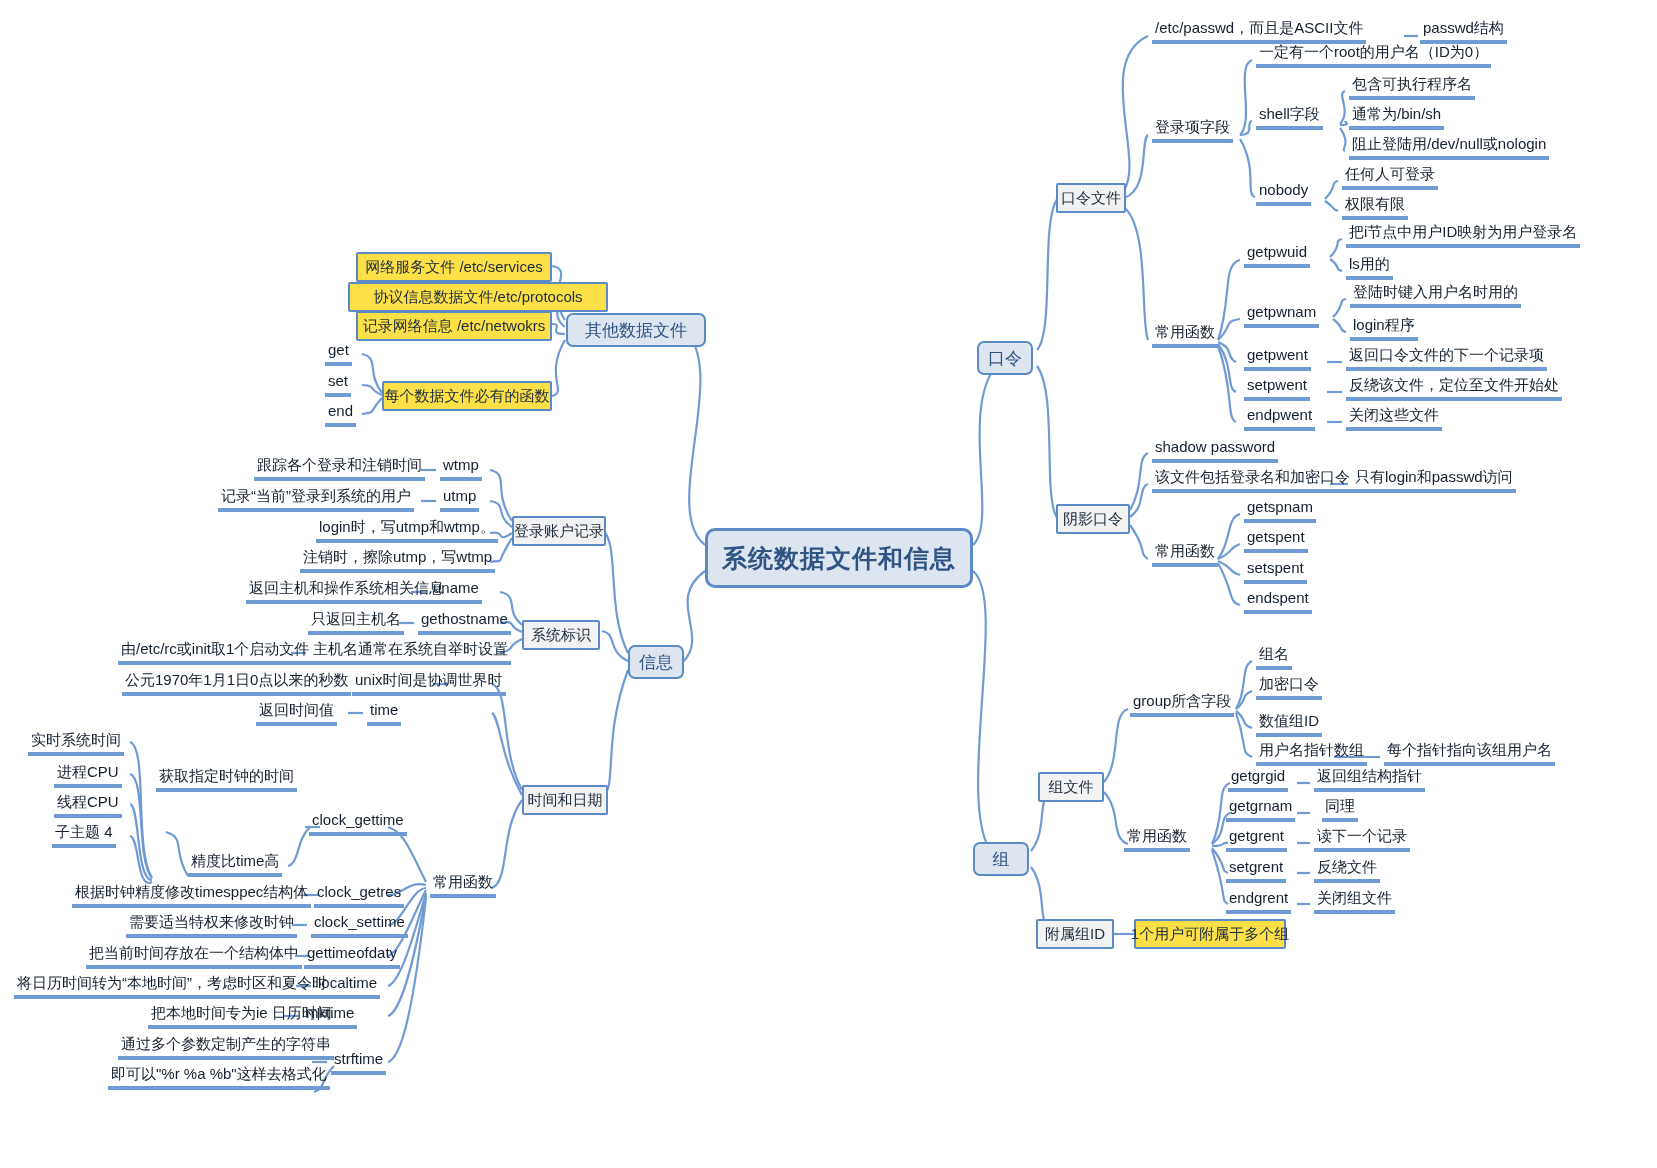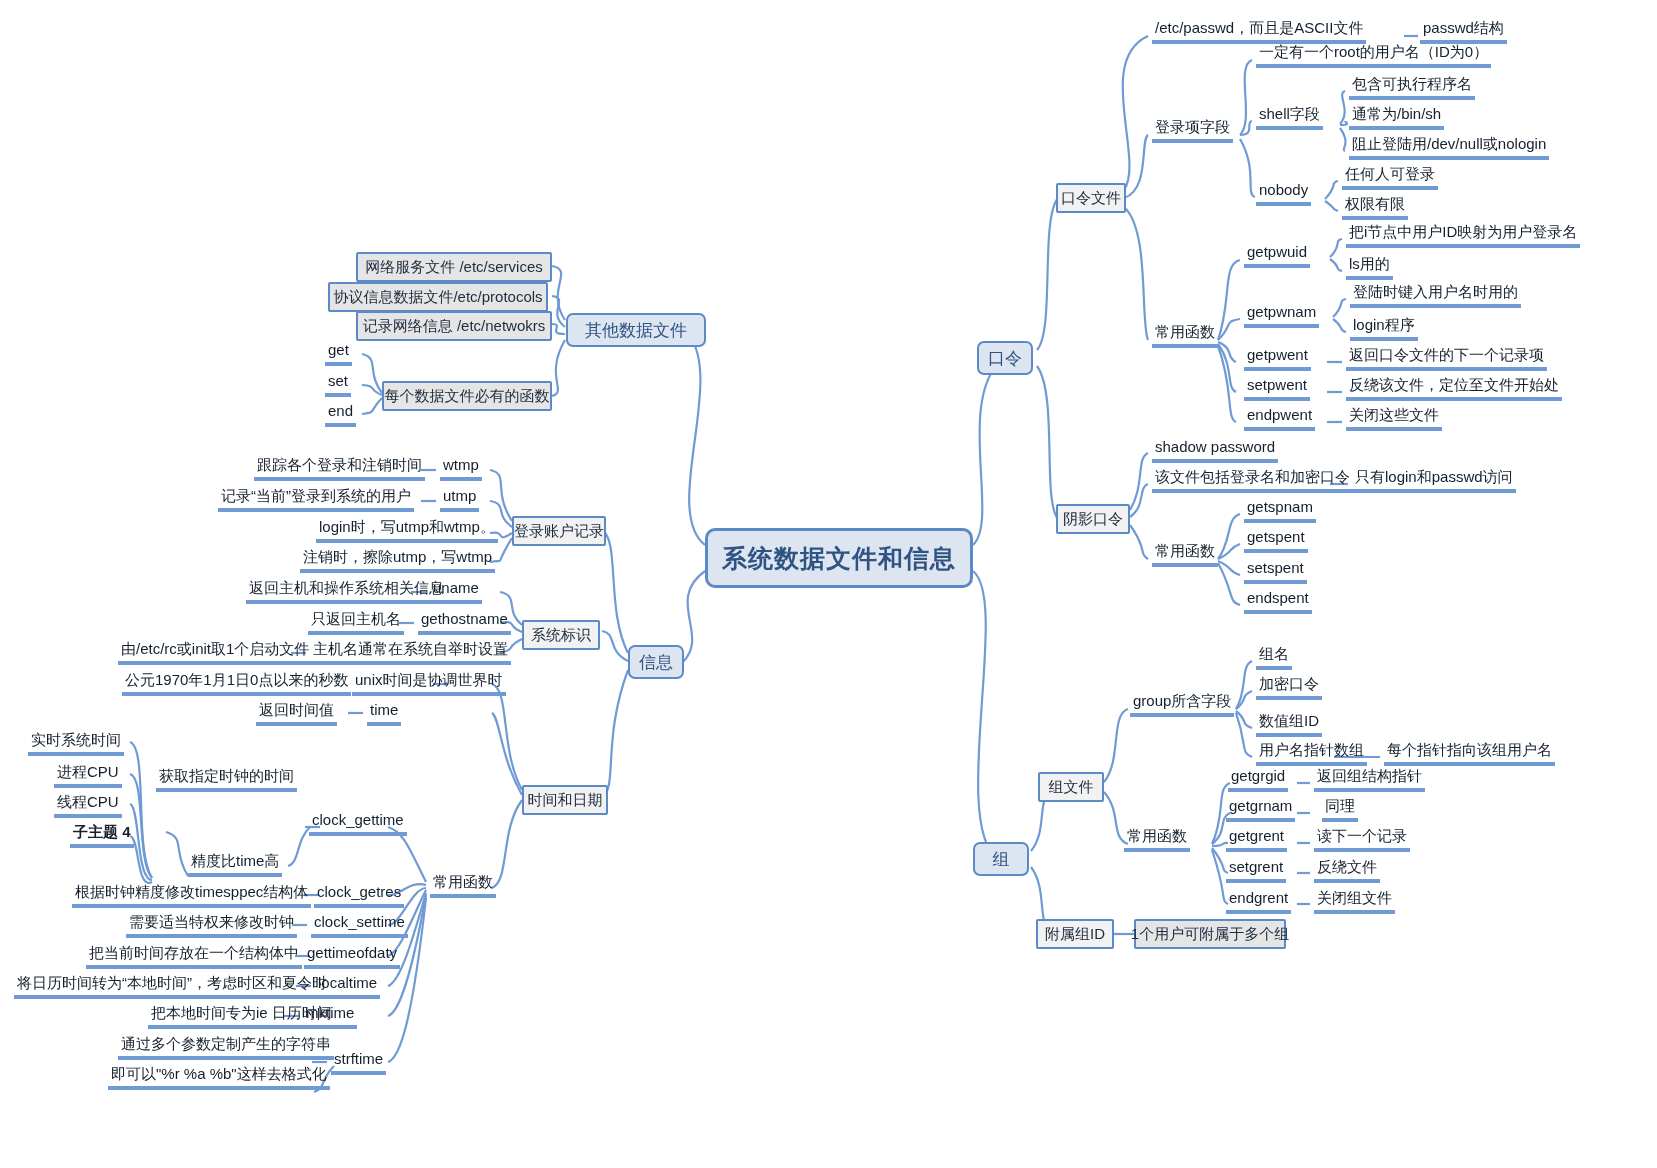--- a/index.html
+++ b/index.html
@@ -22,21 +22,21 @@
     display:flex;align-items:center;justify-content:center;
     font-size:17px;color:#2f5484;padding:0 10px;height:34px;
   }
   
   .lvl2{
     background:#f2f2f2;border:2px solid #5b8ac6;border-radius:2px;
     display:flex;align-items:center;justify-content:center;
     font-size:15px;color:#1c2b3d;padding:0 9px;height:30px;
   }
   .lvl2w{
-    background:#e5e5e5;border:2px solid #5b8ac6;border-radius:2px;
+    background:#fde047;border:2px solid #5b8ac6;border-radius:2px;
     display:flex;align-items:center;justify-content:center;
     font-size:15px;color:#1c2b3d;padding:0 9px;height:30px;
   }
   
   .leaf{
     font-size:15px;color:#14202e;line-height:20px;
     border-bottom:4px solid #6f9ad4;padding:0 3px 2px 3px;
     display:inline-block;
   }
 </style>
@@ -303,21 +303,21 @@
     <span class="leaf">endgrent</span></div>
   <div class="node" style="left:1314px;top:888px;">
     <span class="leaf">关闭组文件</span></div>
 
   <div class="node lvl2" style="left:1036px;top:919px;width:78px;">附属组ID</div>
   <div class="node lvl2w" style="left:1134px;top:919px;width:152px;">1个用户可附属于多个组</div>
 
   <div class="node lvl1" style="left:566px;top:313px;width:140px;">其他数据文件</div>
 
   <div class="node lvl2w" style="left:356px;top:252px;width:196px;">网络服务文件 /etc/services</div>
-  <div class="node lvl2w" style="left:328px;top:282px;width:220px;">协议信息数据文件/etc/protocols</div>
+  <div class="node lvl2w" style="left:348px;top:282px;width:260px;">协议信息数据文件/etc/protocols</div>
   <div class="node lvl2w" style="left:356px;top:311px;width:196px;">记录网络信息 /etc/netwokrs</div>
   <div class="node lvl2w" style="left:382px;top:381px;width:170px;">每个数据文件必有的函数</div>
 
   <div class="node" style="left:325px;top:340px;">
     <span class="leaf">get</span></div>
   <div class="node" style="left:325px;top:371px;">
     <span class="leaf">set</span></div>
   <div class="node" style="left:325px;top:401px;">
     <span class="leaf">end</span></div>
 
@@ -367,21 +367,21 @@
   <div class="node" style="left:156px;top:766px;">
     <span class="leaf">获取指定时钟的时间</span></div>
   <div class="node" style="left:309px;top:810px;">
     <span class="leaf">clock_gettime</span></div>
   <div class="node" style="left:28px;top:730px;">
     <span class="leaf">实时系统时间</span></div>
   <div class="node" style="left:54px;top:762px;">
     <span class="leaf">进程CPU</span></div>
   <div class="node" style="left:54px;top:792px;">
     <span class="leaf">线程CPU</span></div>
-  <div class="node" style="left:70px;top:822px;font-weight:bold;">
+  <div class="node" style="left:52px;top:822px;">
     <span class="leaf">子主题 4</span></div>
   <div class="node" style="left:188px;top:851px;">
     <span class="leaf">精度比time高</span></div>
 
   <div class="node" style="left:72px;top:882px;">
     <span class="leaf">根据时钟精度修改timesppec结构体</span></div>
   <div class="node" style="left:314px;top:882px;">
     <span class="leaf">clock_getres</span></div>
 
   <div class="node" style="left:126px;top:912px;">

